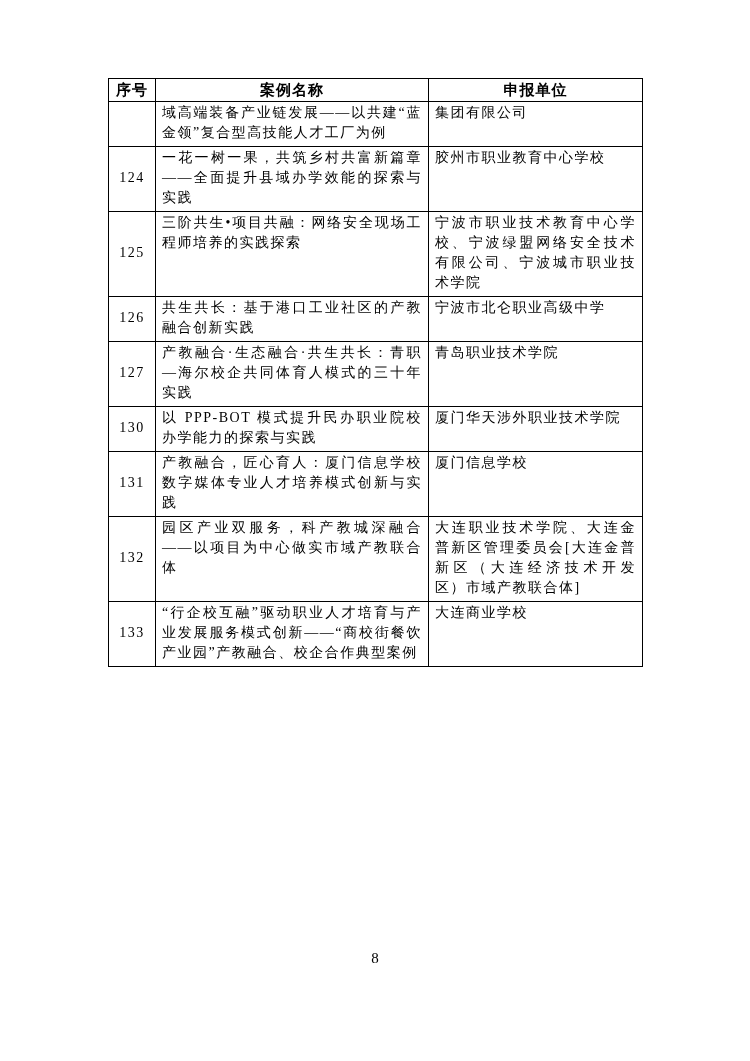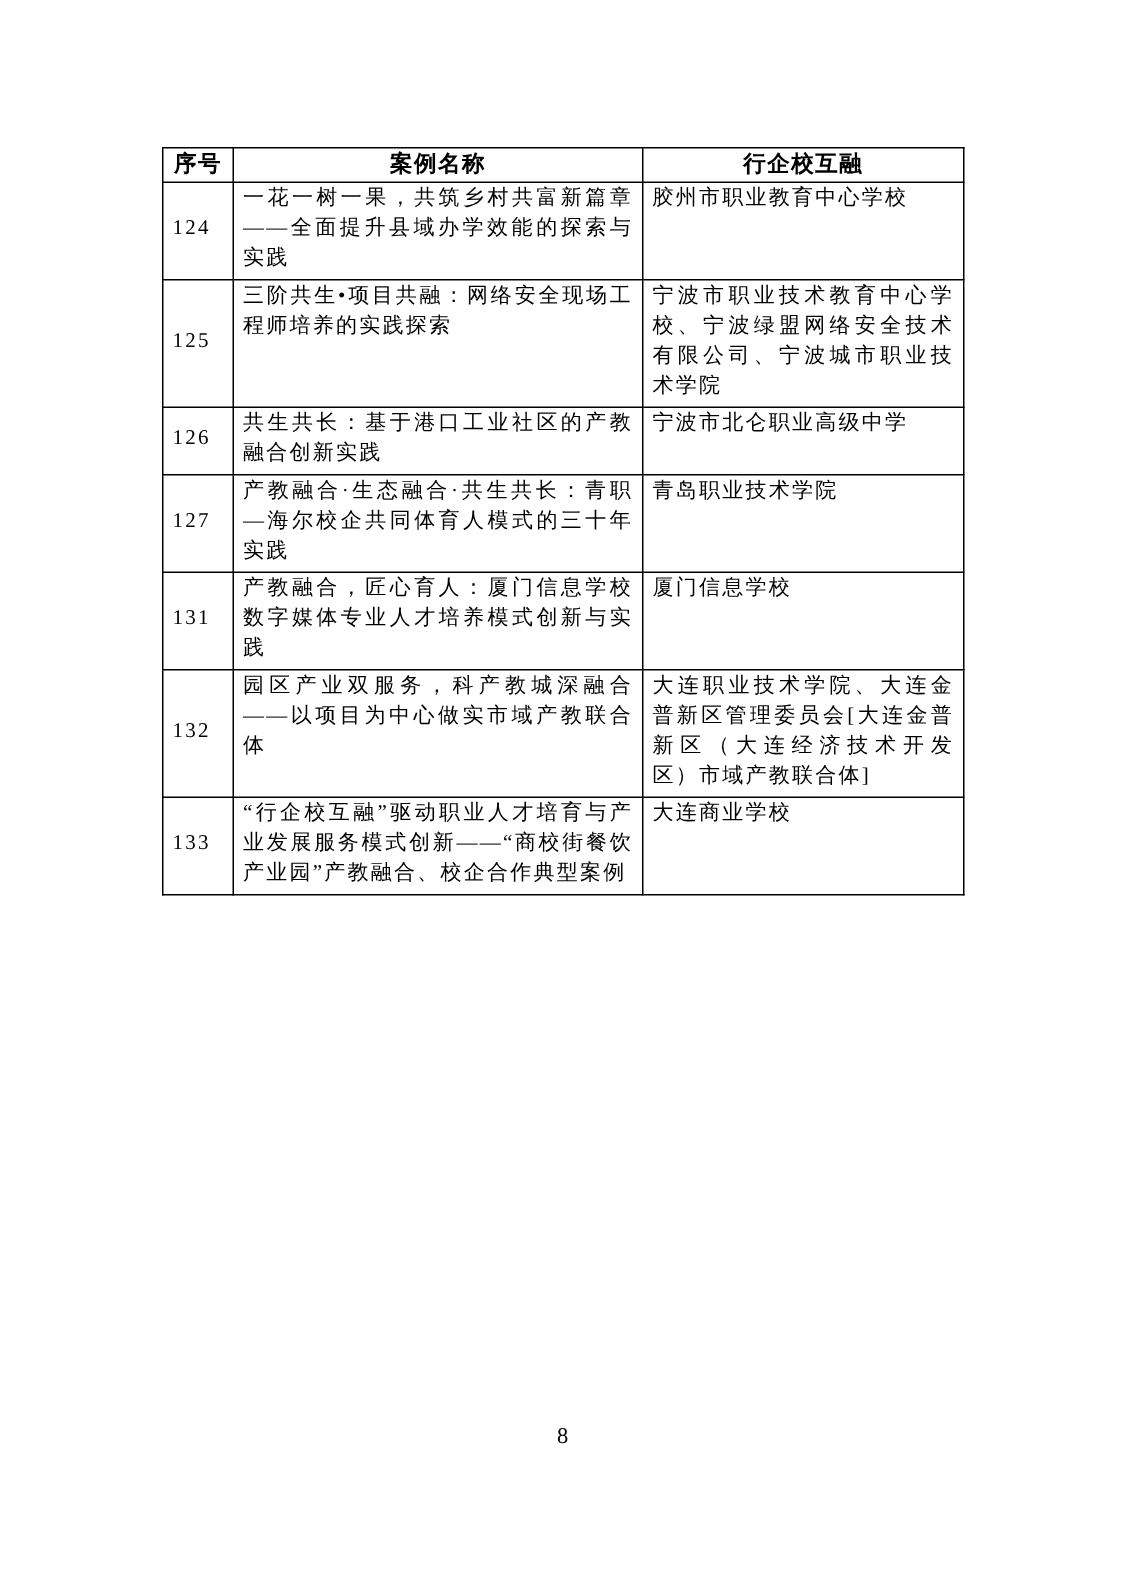--- a/index.html
+++ b/index.html
@@ -12,21 +12,21 @@
     width: 750px;
     height: 1061px;
     background: #ffffff;
     color: #000000;
     font-family: "Liberation Serif", "DejaVu Serif", serif;
     overflow: hidden;
   }
   table.cases {
     position: absolute;
     left: 108px;
-    top: 98px;
+    top: 78px;
     width: 534px;
     border-collapse: collapse;
     table-layout: fixed;
   }
   table.cases col.c-no    { width: 47px; }
   table.cases col.c-title { width: 273px; }
   table.cases col.c-org   { width: 214px; }
   table.cases th, table.cases td {
     border: 1px solid #000000;
     box-sizing: border-box;
@@ -41,21 +41,21 @@
     padding: 0 2px;
     line-height: 21px;
   }
   table.cases td {
     font-size: 14px;
     line-height: 20px;
     letter-spacing: 1.5px;
     padding: 1px 6px 3px 6px;
   }
   td.num-cell {
-    text-align: left;
+    text-align: center;
     vertical-align: middle;
     letter-spacing: 0.5px;
     padding: 1px 2px;
   }
   td.title-cell, td.org-cell {
     text-align: justify;
     text-justify: inter-ideograph;
     vertical-align: top;
   }
   .page-number {
@@ -76,24 +76,29 @@
   <table class="cases">
     <colgroup>
       <col class="c-no">
       <col class="c-title">
       <col class="c-org">
     </colgroup>
     <thead>
       <tr>
         <th>序号</th>
         <th>案例名称</th>
-        <th>行企校互融</th>
+        <th>申报单位</th>
       </tr>
     </thead>
     <tbody>
+    <tr>
+      <td class="num-cell"></td>
+      <td class="title-cell">域高端装备产业链发展——以共建“蓝金领”复合型高技能人才工厂为例</td>
+      <td class="org-cell">集团有限公司</td>
+    </tr>
 
     <tr>
       <td class="num-cell">124</td>
       <td class="title-cell">一花一树一果，共筑乡村共富新篇章——全面提升县域办学效能的探索与实践</td>
       <td class="org-cell">胶州市职业教育中心学校</td>
     </tr>
 
     <tr>
       <td class="num-cell">125</td>
       <td class="title-cell">三阶共生•项目共融：网络安全现场工程师培养的实践探索</td>
@@ -107,20 +112,25 @@
     </tr>
 
     <tr>
       <td class="num-cell">127</td>
       <td class="title-cell">产教融合·生态融合·共生共长：青职—海尔校企共同体育人模式的三十年实践</td>
       <td class="org-cell">青岛职业技术学院</td>
     </tr>
 
 
 
+    <tr>
+      <td class="num-cell">130</td>
+      <td class="title-cell">以 PPP-BOT 模式提升民办职业院校办学能力的探索与实践</td>
+      <td class="org-cell">厦门华天涉外职业技术学院</td>
+    </tr>
 
     <tr>
       <td class="num-cell">131</td>
       <td class="title-cell">产教融合，匠心育人：厦门信息学校数字媒体专业人才培养模式创新与实践</td>
       <td class="org-cell">厦门信息学校</td>
     </tr>
 
     <tr>
       <td class="num-cell">132</td>
       <td class="title-cell">园区产业双服务，科产教城深融合——以项目为中心做实市域产教联合体</td>

